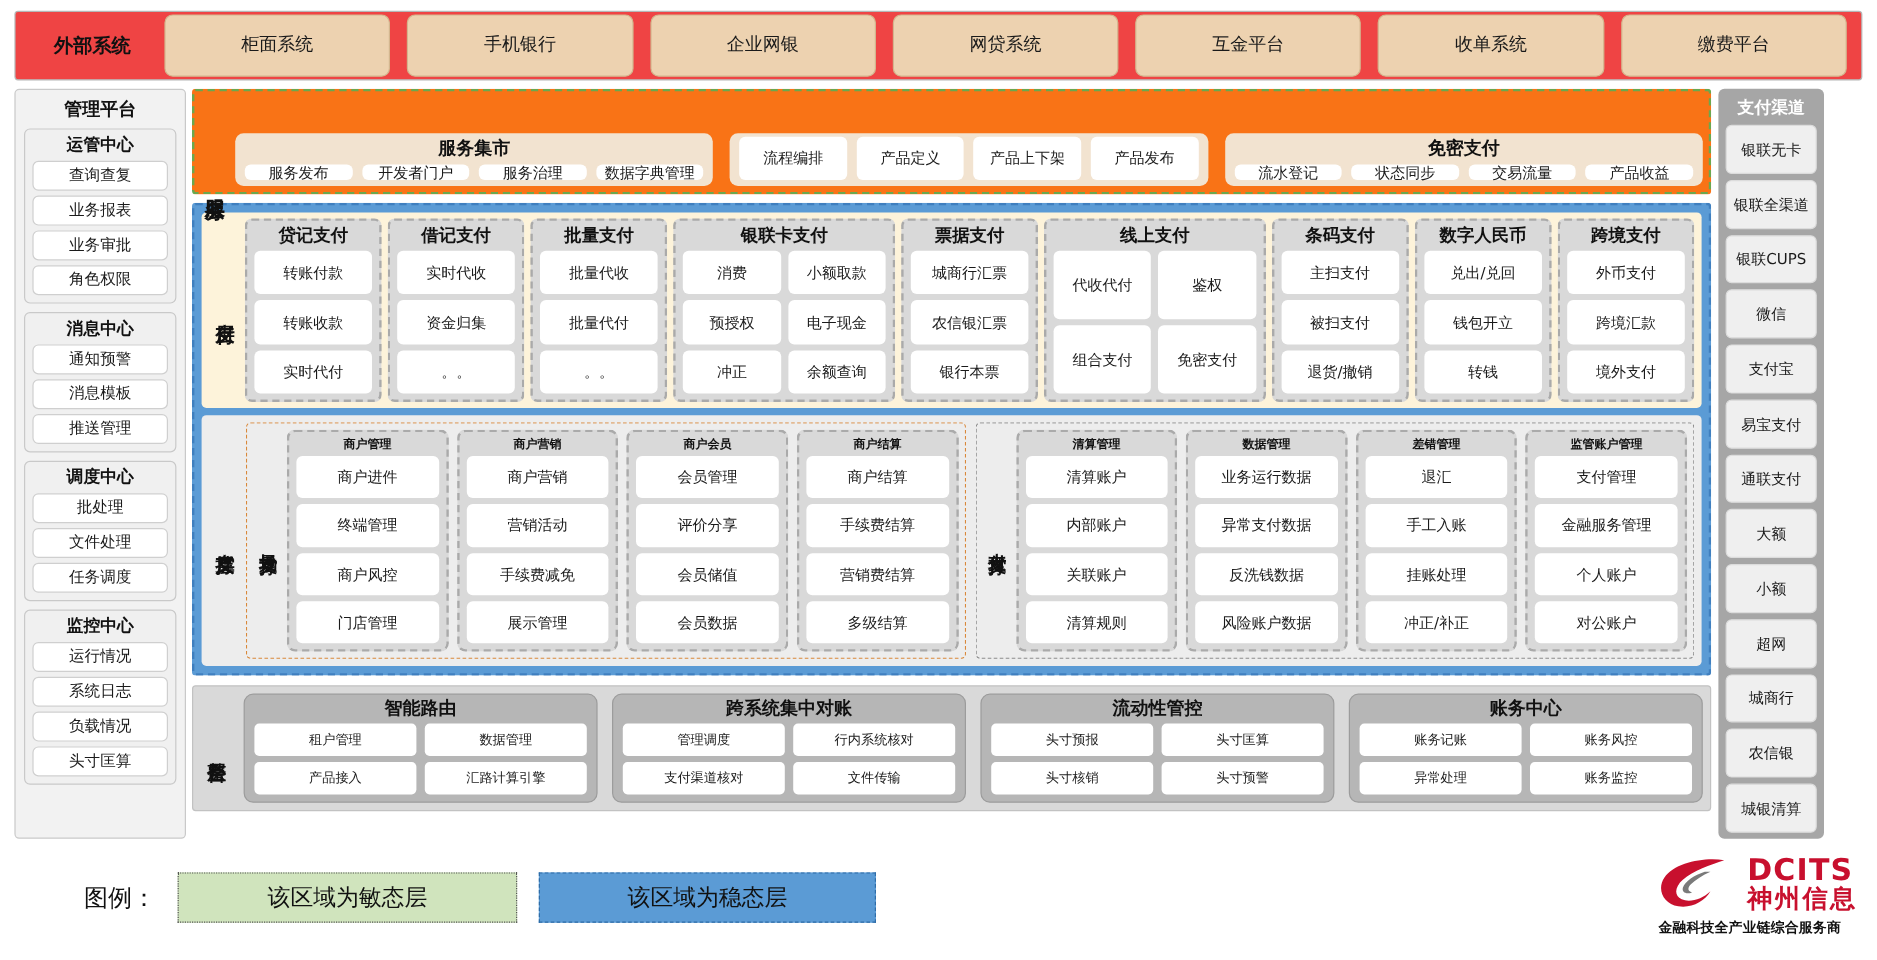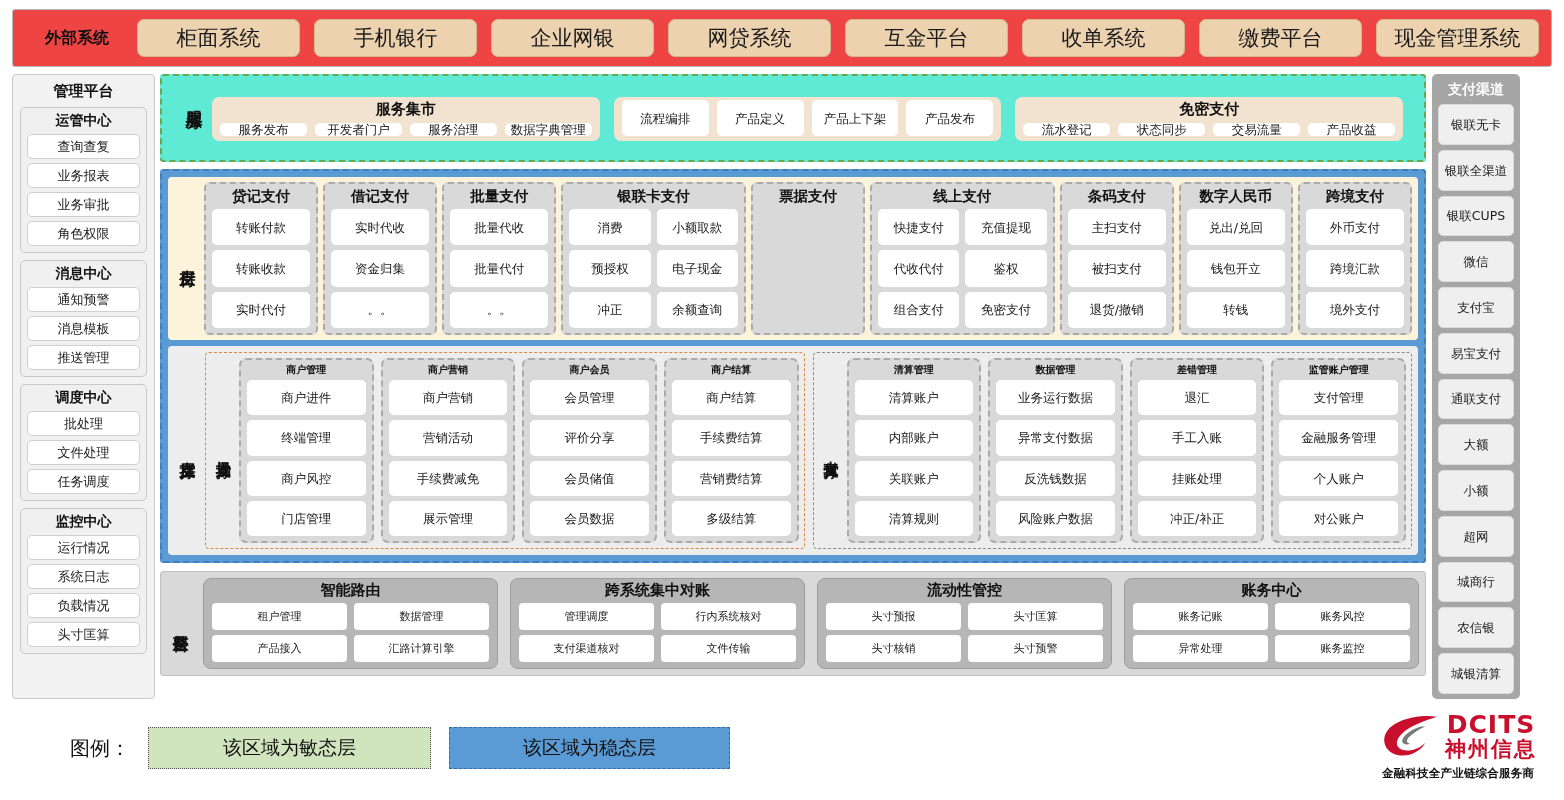--- a/index.html
+++ b/index.html
@@ -50,25 +50,25 @@
     display: flex; align-items: center;
     padding: 0 12px;
   }
   #ext-label {
     font-weight: bold; font-size: 16px; color: #111;
     width: 104px; text-align: center; flex: 0 0 auto;
   }
   #ext-items { display: flex; gap: 14px; flex: 1 1 auto; padding-left: 8px; }
   .ext-chip {
     flex: 1 1 0;
-    height: 38px;
+    height: 52px;
     background: #edd2b0;
     border: 1px solid #d3b68e;
     border-radius: 7px;
-    font-size: 21px;
+    font-size: 15px;
   }
 
   
   #left-panel {
     position: absolute; left: 12px; top: 74px;
     width: 143px; height: 625px;
     background: #f2f2f2;
     border: 1px solid #c9c9c9;
     border-radius: 4px;
     padding: 5px 7px;
@@ -99,26 +99,26 @@
   #right-items .chip {
     background: #efefef; border: 1px solid #dcdcdc;
     flex: 1 1 0; font-size: 12.5px; border-radius: 5px;
   }
 
   
   #center { position: absolute; left: 160px; top: 74px; width: 1266px; }
 
   
   #service-layer {
-    background: #5eead4;
+    background: #f97316;
     border: 2px dashed #6aa84f;
     border-radius: 3px;
     height: 88px;
-    display: flex; align-items: flex-start;
-    padding: 21px;
+    display: flex; align-items: flex-end;
+    padding: 5px;
     gap: 5px;
   }
   #service-layer .vtitle { width: 24px; font-size: 17px; flex: 0 0 auto; }
   .svc-box {
     background: #f2e3d0;
     border-radius: 7px;
     flex: 1 1 0;
     padding: 3px 8px 5px;
     display: flex; flex-direction: column;
   }
@@ -222,21 +222,21 @@
   #legend-label { font-size: 20px; color: #111; }
   .legend-box {
     height: 42px; display: flex; align-items: center; justify-content: center;
     font-size: 19px; color: #111;
   }
   #legend-agile { width: 283px; background: #d0e4bd; border: 1px dotted #555; }
   #legend-stable { width: 281px; background: #5b9bd5; border: 1px dashed #2f6da8; }
 
   
   #logo { position: absolute; left: 1382px; top: 712px; width: 176px; height: 80px; }
-  #logo-top { display: flex; align-items: center; gap: 5px; text-align: center; }
+  #logo-top { display: flex; align-items: center; gap: 16px; }
   #logo-mark { width: 58px; height: 46px; flex: 0 0 auto; }
   #logo-words { display: flex; flex-direction: column; line-height: 1; }
   #logo-en { font-size: 25px; font-weight: bold; color: #c8102e; letter-spacing: 1px; }
   #logo-cn { font-size: 21px; font-weight: bold; color: #c8102e; letter-spacing: 2px; margin-top: 2px; }
   #logo-tag { font-size: 11.5px; font-weight: bold; color: #111; margin-top: 6px; letter-spacing: 0.2px; }
 </style>
 </head>
 <body>
 
 <div id="page">
@@ -244,21 +244,20 @@
   <div id="ext-bar">
     <div id="ext-label">外部系统</div>
     <div id="ext-items">
         <div class="chip ext-chip">柜面系统</div>
         <div class="chip ext-chip">手机银行</div>
         <div class="chip ext-chip">企业网银</div>
         <div class="chip ext-chip">网贷系统</div>
         <div class="chip ext-chip">互金平台</div>
         <div class="chip ext-chip">收单系统</div>
         <div class="chip ext-chip">缴费平台</div>
-        <div class="chip ext-chip">现金管理系统</div>
       </div>
   </div>
 
   <div id="left-panel">
     <div id="left-title">管理平台</div>
     <div id="left-groups">
         <div class="lgroup">
           <div class="lgroup-title">运管中心</div>
           <div class="chip">查询查复</div>
           <div class="chip">业务报表</div>
@@ -399,28 +398,35 @@
                   <div class="chip">电子现金</div>
                 </div>
                 <div class="pay-row">
                   <div class="chip">冲正</div>
                   <div class="chip">余额查询</div>
                 </div>
               </div>
             </div>
             <div class="pay-col">
               <div class="grp-title">票据支付</div>
+              <div class="pay-rows">
+                <div class="pay-row">
+                  <div class="chip">城商行汇票</div>
+                </div>
+                <div class="pay-row">
+                  <div class="chip">农信银汇票</div>
+                </div>
+                <div class="pay-row">
+                  <div class="chip">银行本票</div>
+                </div>
+              </div>
             </div>
             <div class="pay-col wide">
               <div class="grp-title">线上支付</div>
               <div class="pay-rows">
-                <div class="pay-row">
-                  <div class="chip">快捷支付</div>
-                  <div class="chip">充值提现</div>
-                </div>
                 <div class="pay-row">
                   <div class="chip">代收代付</div>
                   <div class="chip">鉴权</div>
                 </div>
                 <div class="pay-row">
                   <div class="chip">组合支付</div>
                   <div class="chip">免密支付</div>
                 </div>
               </div>
             </div>

